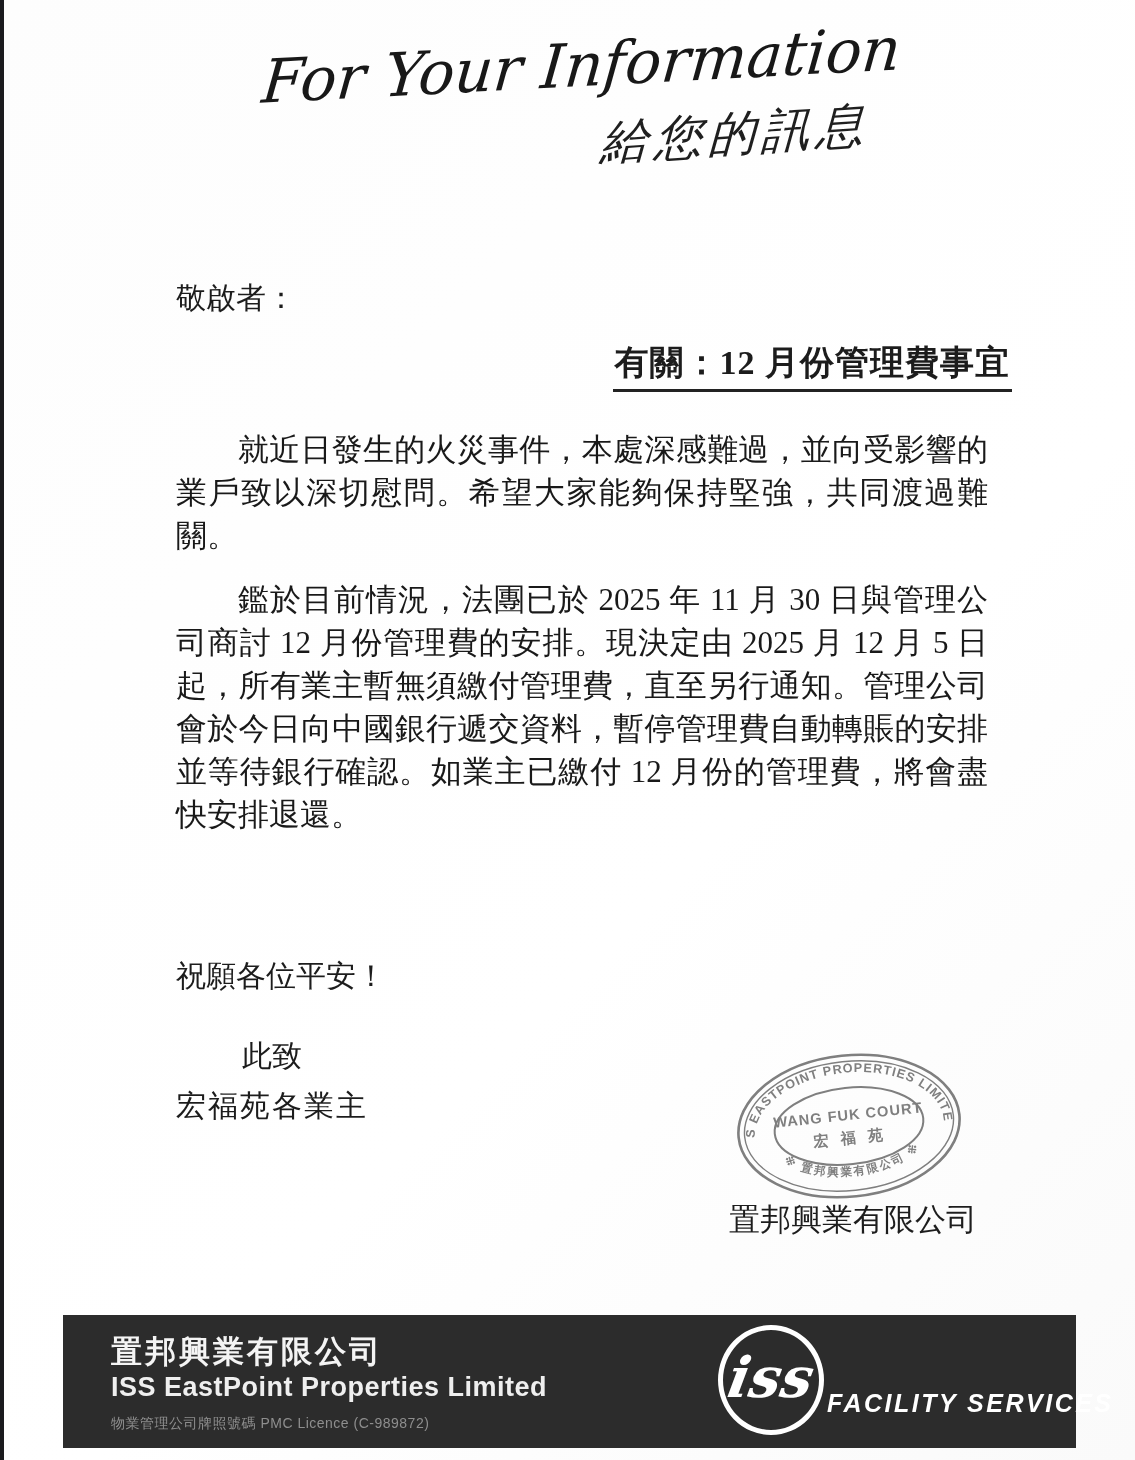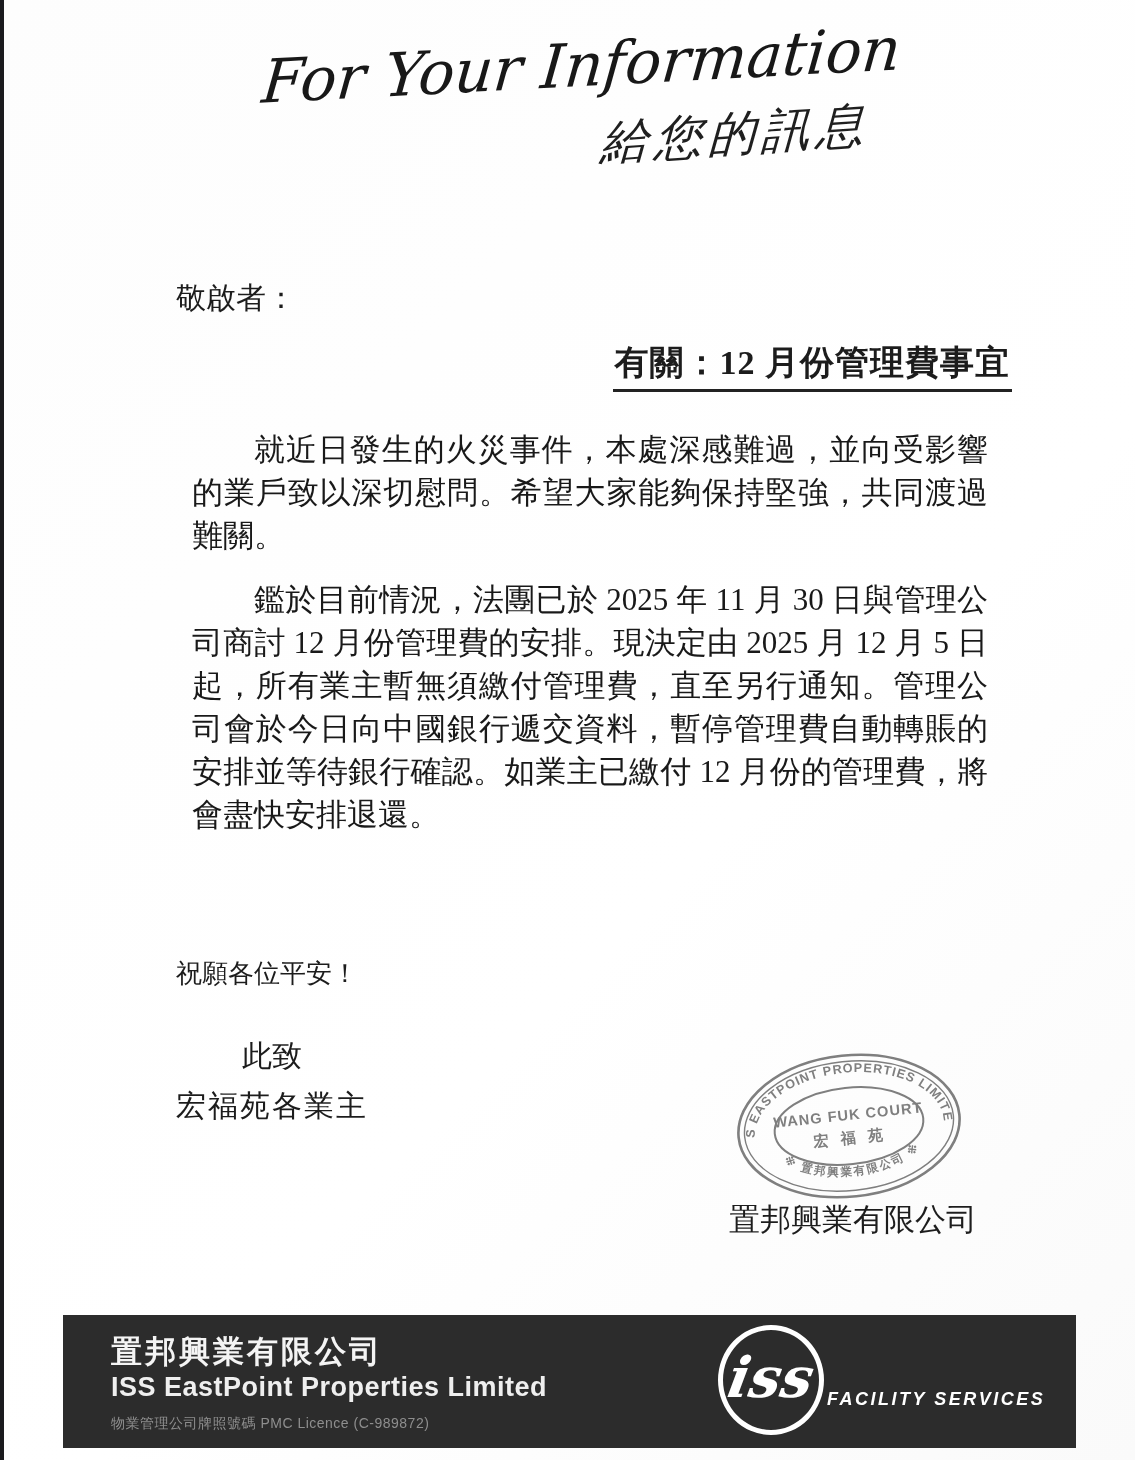--- a/index.html
+++ b/index.html
@@ -49,23 +49,23 @@
     border-bottom:3px solid #222;
     letter-spacing:1px;
   }
 
   
   .body-text{
     position:absolute;left:176px;top:428px;width:812px;
     font-size:31px;line-height:43px;
     text-align:justify;color:#191919;
   }
-  .body-text p{margin:0 0 21px 16px;text-indent:2em;}
+  .body-text p{margin:0 0 21px 0;text-indent:2em;}
 
-  .wish{position:absolute;left:176px;top:956px;font-size:26px;}
+  .wish{position:absolute;left:176px;top:956px;font-size:30px;}
   .closing-1{position:absolute;left:242px;top:1036px;font-size:30px;}
   .closing-2{position:absolute;left:176px;top:1086px;font-size:30px;letter-spacing:2px;}
 
   
   .stamp{
     position:absolute;left:733px;top:1050px;
     width:232px;height:152px;
     transform:rotate(-6deg);
     opacity:.88;
   }
@@ -93,21 +93,21 @@
   .iss-circle .iss-word{
     font-family:"DejaVu Serif",serif;
     font-style:italic;font-weight:bold;
     font-size:56px;color:#ffffff;
     transform:skewX(-10deg);
     line-height:1;margin-top:-6px;
   }
   .iss-tagline{
     position:absolute;left:764px;top:74px;
     font-style:italic;font-weight:bold;
-    font-size:18px;color:#ffffff;
+    font-size:25px;color:#ffffff;
     letter-spacing:2.5px;
     white-space:nowrap;
   }
 </style>
 </head>
 <body>
 
 <div class="page">
   <div class="scan-edge"></div>
 

